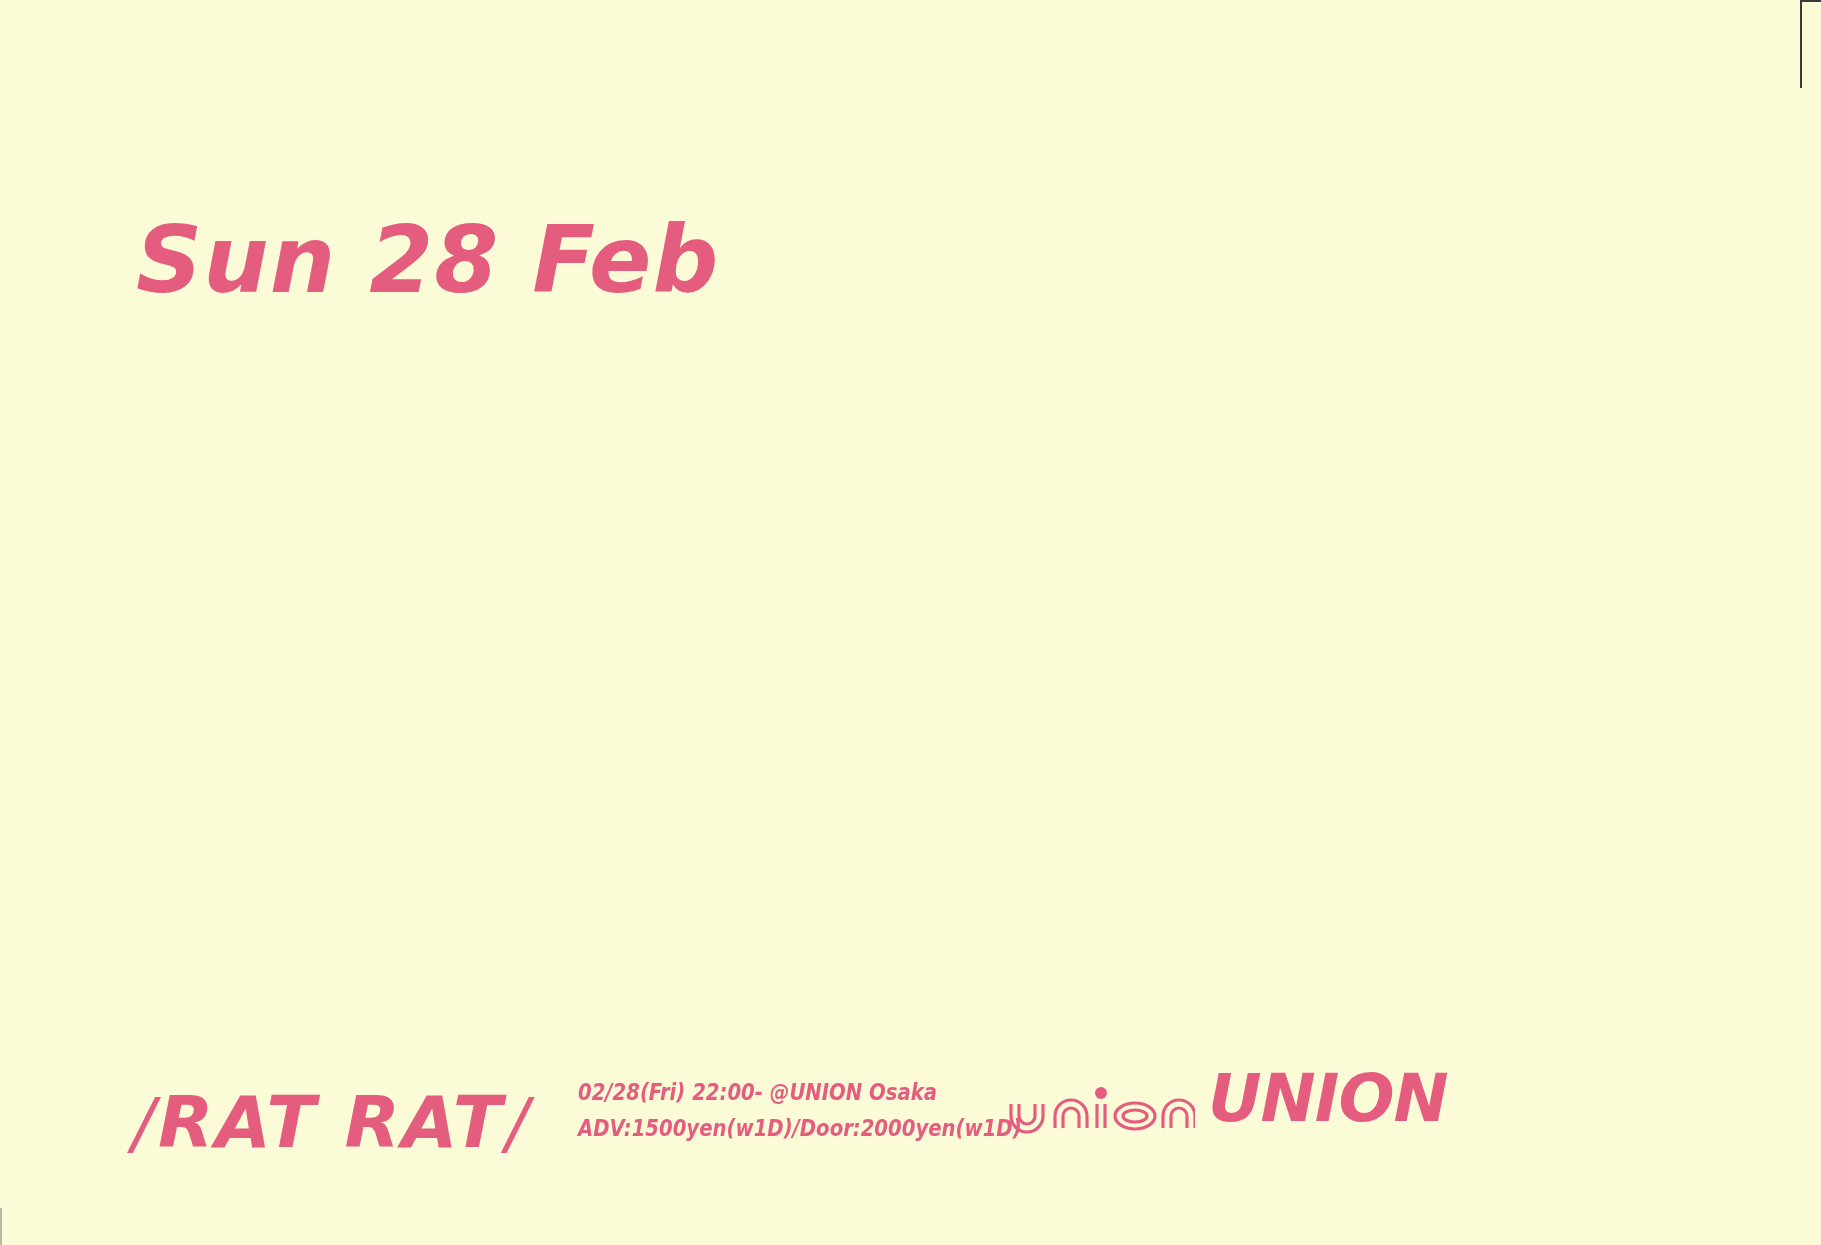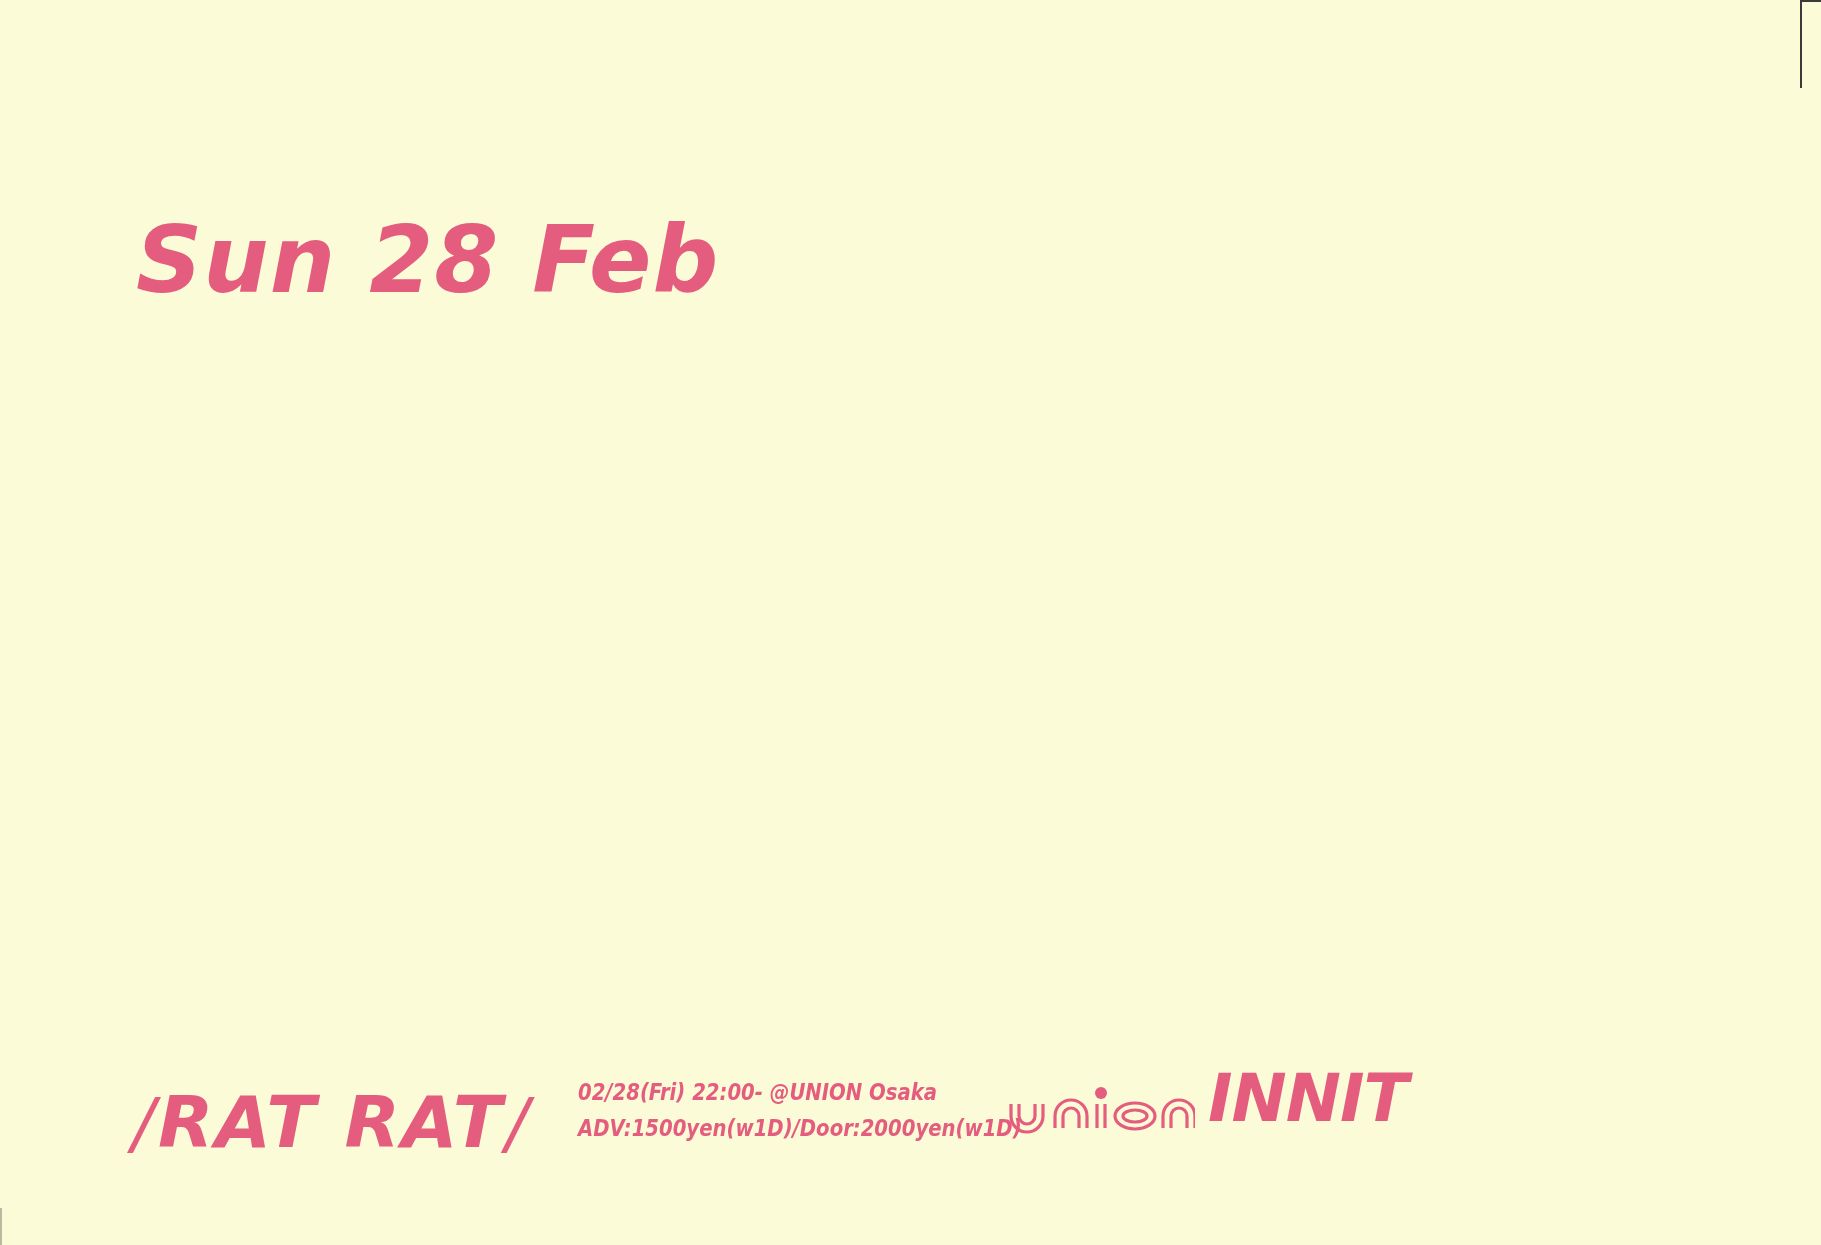--- a/index.html
+++ b/index.html
@@ -192,16 +192,16 @@
           <ellipse cx="130" cy="34" rx="12" ry="6"></ellipse>
         </g>
         <g stroke="#e45d7f" stroke-width="3.2" fill="none" stroke-linecap="butt">
 
           <path d="M158 46 L158 34 A16 16 0 0 1 190 34 L190 46"></path>
           <path d="M166 46 L166 34 A8 8 0 0 1 182 34 L182 46"></path>
         </g>
       </svg>
     </div>
 
-    <div class="innit-logo">INNIT</div>
+    <div class="innit-logo">UNION</div>
 
   </div>
 </div>
 
 </body></html>

